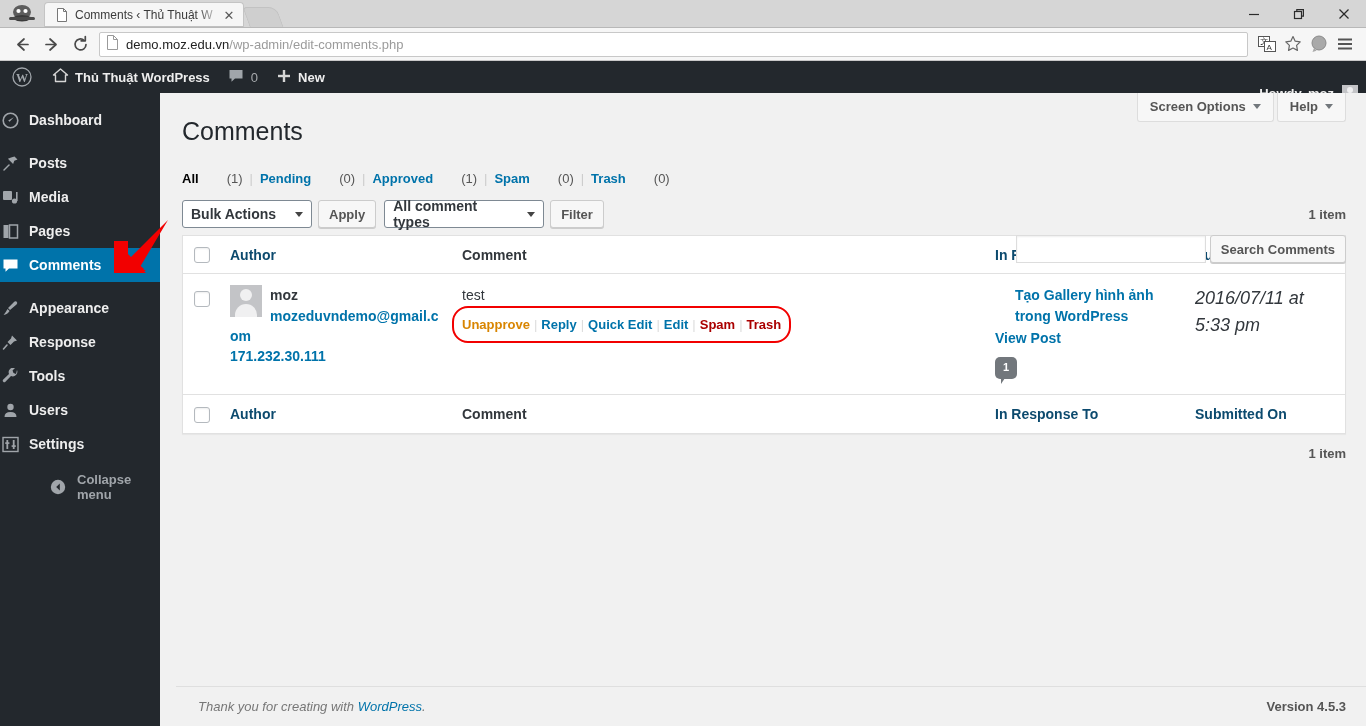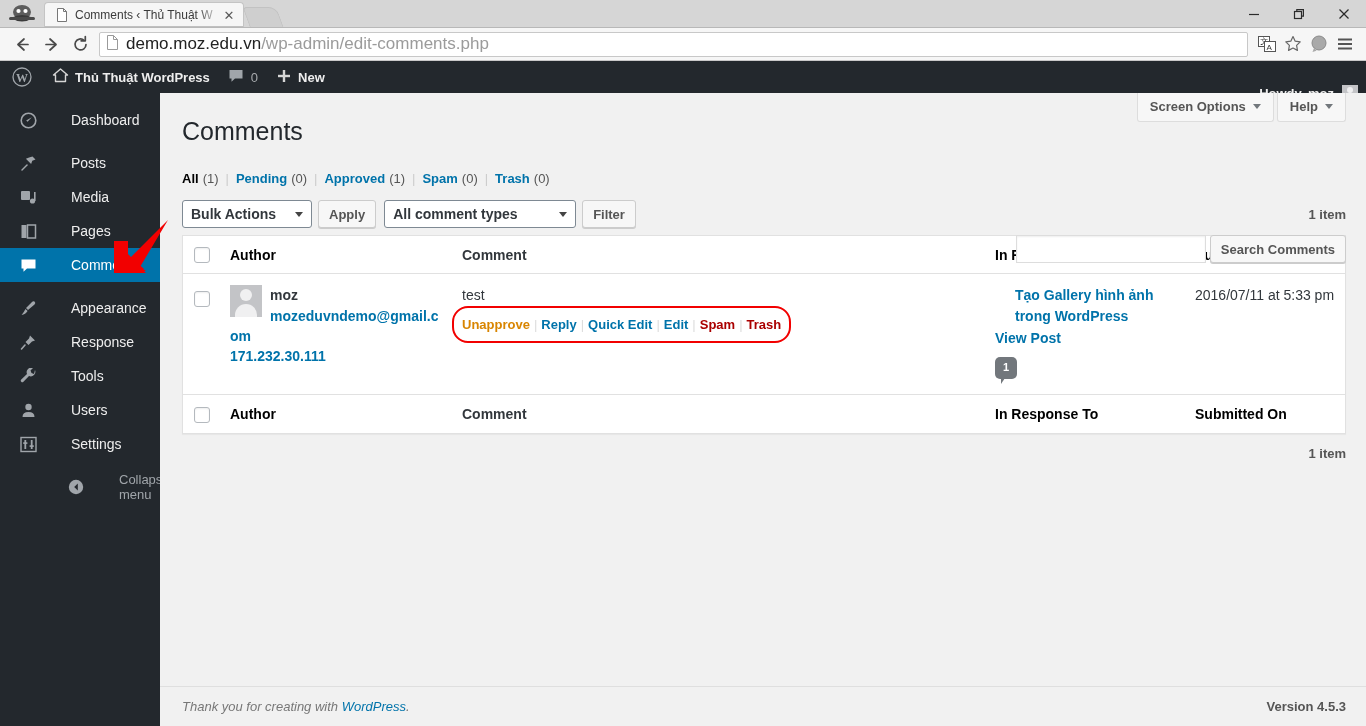--- a/index.html
+++ b/index.html
@@ -108,21 +108,21 @@
     border: 1px solid #c8c8c8;
     border-radius: 2px;
     margin: 0 6px 0 4px;
     display: flex;
     align-items: center;
     padding: 0 6px;
     overflow: hidden;
   }
   .omnibox-doc-icon { flex: 0 0 auto; margin-right: 7px; }
   .url-text {
-    font-size: 17px;
+    font-size: 13px;
     color: #9b9b9b;
     white-space: nowrap;
   }
   .url-host { color: #222; }
   .toolbar-icon {
     width: 26px; height: 26px;
     display: flex; align-items: center; justify-content: center;
     flex: 0 0 auto;
     cursor: pointer;
     color: #555;
@@ -189,27 +189,26 @@
     width: 160px;
     background: #23282d;
     flex: 0 0 160px;
     padding-top: 0;
     position: relative;
   }
   .menu-item {
     display: flex;
     align-items: center;
     height: 34px;
-    padding-left: 18px;
+    padding-left: 0;
     color: #eee;
     font-size: 14px;
-    font-weight: normal;
-    cursor: pointer;
-    position: relative;
-    gap: 24px;
+    font-weight: bold;
+    cursor: pointer;
+    position: relative;
   }
   .menu-item .mi-icon {
     width: 20px;
     flex: 0 0 20px;
     display: flex;
     align-items: center;
     justify-content: center;
     color: #a0a5aa;
     margin-right: 9px;
   }
@@ -293,21 +292,21 @@
   .subsubsub {
     margin: 12px 0 0 0;
     padding: 0;
     list-style: none;
     font-size: 13px;
     color: #555;
     display: flex;
     align-items: center;
     height: 20px;
   }
-  .subsubsub li { display: flex; align-items: center; }
+  .subsubsub li { display: flex; align-items: center; gap: 24px; }
   .subsubsub a { color: #0073aa; text-decoration: none; font-weight: bold; cursor: pointer; }
   .subsubsub a.current { color: #000; }
   .subsubsub .count { color: #555; font-weight: normal; margin-left: 4px; }
   .subsubsub .divider { color: #ccc; margin: 0 7px; }
 
   .search-box {
     position: absolute;
     right: 20px;
     top: 142px;
     display: flex;
@@ -402,21 +401,21 @@
   table.wp-list-table tfoot th { border-top: 1px solid #e1e1e1; }
   th.col-cb, td.col-cb {
     width: 37px;
     padding-left: 11px !important;
     padding-right: 0 !important;
   }
   th.col-author, td.col-author { width: 232px; }
   th.col-comment, td.col-comment { }
   th.col-response, td.col-response { width: 200px; }
   th.col-date, td.col-date { width: 160px; }
-  a.sortable-col { color: #000000; text-decoration: none; cursor: pointer; }
+  a.sortable-col { color: #0c4a6e; text-decoration: none; cursor: pointer; }
   .cb {
     width: 16px; height: 16px;
     border: 1px solid #b4b9be;
     background: #fff;
     border-radius: 3px;
     box-shadow: 0 1px 2px rgba(0,0,0,.07) inset;
     display: inline-block;
     cursor: pointer;
     vertical-align: middle;
   }
@@ -488,34 +487,34 @@
     cursor: pointer;
   }
   .post-com-count::after {
     content: "";
     position: absolute;
     left: 6px; bottom: -5px;
     border-style: solid;
     border-width: 6px 4px 0 0;
     border-color: #72777c transparent transparent transparent;
   }
-  .submitted-on { font-size: 14px; color: #32373c; font-weight: normal; }
+  .submitted-on { font-size: 18px; color: #32373c; font-weight: normal; font-style: italic; }
 
   .bottom-count {
     text-align: right;
     font-size: 13px;
     color: #555;
     font-weight: bold;
     margin-top: 12px;
   }
 
   
   .wp-footer {
     position: absolute;
-    left: 160px; right: 0; bottom: 0;
+    left: 176px; right: 0; bottom: 0;
     height: 40px;
     border-top: 1px solid #dfdfdf;
     display: flex;
     align-items: center;
     padding: 0 20px 0 22px;
     font-size: 13px;
     color: #777;
     background: #f1f1f1;
   }
   .footer-left { font-style: italic; flex: 1 1 auto; }
@@ -838,21 +837,21 @@
         <input class="search-input" type="text" value="" placeholder="" style="">
         <button class="btn">Search Comments</button>
       </div>
 
       <div class="tablenav">
         <div class="select-box" style="width:130px;">
           <span>Bulk Actions</span>
           <span class="caret-down"></span>
         </div>
         <button class="btn" style="margin-right:8px;">Apply</button>
-        <div class="select-box" style="width:192px;">
+        <div class="select-box" style="width:160px;">
           <span>All comment types</span>
           <span class="caret-down"></span>
         </div>
         <button class="btn">Filter</button>
         <span class="displaying-num">1 item</span>
       </div>
 
       <table class="wp-list-table">
         <thead>
           <tr>

